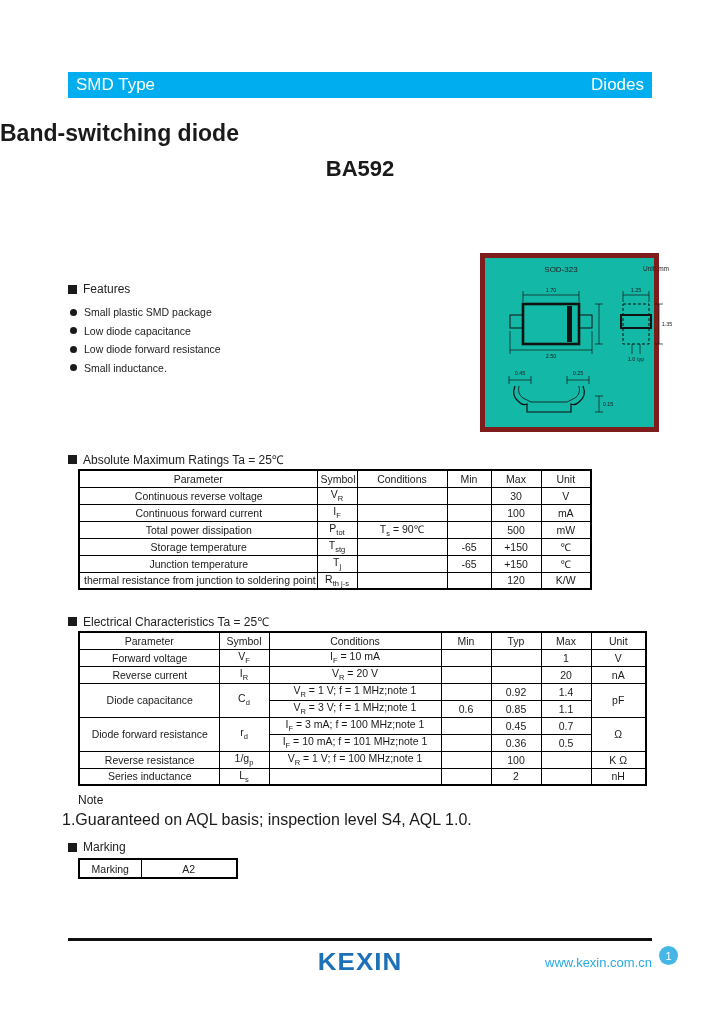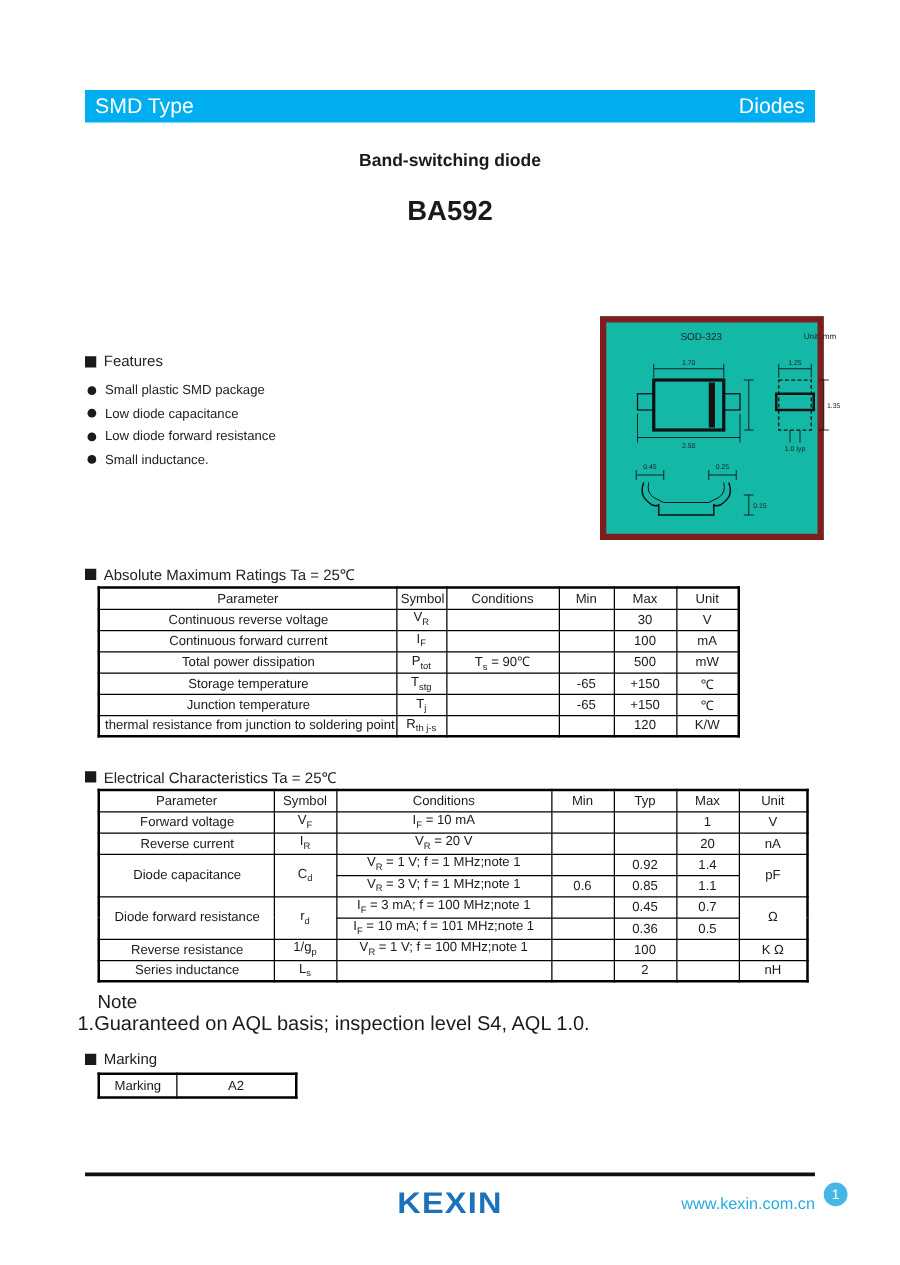--- a/index.html
+++ b/index.html
@@ -5,21 +5,21 @@
   * { box-sizing: border-box; margin: 0; padding: 0; }
   body { background:#e8e8e8; font-family:"Liberation Sans", sans-serif; }
   .page { position:relative; width:720px; height:1012px; background:#ffffff; color:#1a1a1a; margin:0 auto; overflow:hidden; }
 
   
   .topbar { position:absolute; left:68px; top:72px; width:584px; height:26px;
             display:flex; justify-content:space-between; align-items:center;
             padding:0 8px; color:#fff; font-size:17px; }
 
   
-  .t1 { position:absolute; left:0; top:120px; width:720px; text-align:center; font-size:14px; font-weight:bold; }
+  .t1 { position:absolute; left:0; top:120px; width:720px; text-align:left; font-size:23px; font-weight:bold; }
   .t2 { position:absolute; left:0; top:156px; width:720px; text-align:center; font-size:22px; font-weight:bold; }
 
   
   .pkgbox { position:absolute; left:480px; top:253px; width:179px; height:179px; border:5px solid #7f1d1d; background:#14b8a6;padding-left:16px; }
   .pkgbox svg text { font-family:"Liberation Sans", sans-serif; fill:#222; }
 
   
   .sect { position:absolute; left:68px; font-size:12px; color:#222; display:flex; align-items:center; gap:6px; }
   .sq { display:inline-block; width:9px; height:9px; background:#1a1a1a; }
 
@@ -32,21 +32,21 @@
   table.dt { border-collapse:collapse; border:2px solid #000; font-size:10.5px; color:#1a1a1a; table-layout:fixed; }
   table.dt th, table.dt td { border:1px solid #000; height:17px; padding:0 3px; text-align:center; font-weight:normal; overflow:hidden; white-space:nowrap; }
   table.dt td.param { text-align:center; padding-left:4px; }
   sub { font-size:7.5px; }
 
   #amr-wrap { position:absolute; left:78px; top:469px; }
   #amr-wrap table { width:512px; }
   #ec-wrap  { position:absolute; left:78px; top:631px; }
   #ec-wrap table { width:567px; }
 
-  .note-label { position:absolute; left:78px; top:793px; font-size:15px; }
+  .note-label { position:absolute; left:78px; top:793px; font-size:12px; }
   .note-text  { position:absolute; left:62px; top:811px; font-size:16px; }
 
   #mk-wrap { position:absolute; left:78px; top:858px; }
   #mk-wrap table { width:158px; }
   #mk-wrap td { height:19px; }
 
   
   .footline { position:absolute; left:68px; top:938px; width:584px; height:2.5px; background:#111; }
   .logo { position:absolute; left:0; top:947px; width:720px; text-align:center;
           font-size:26px; font-weight:bold; letter-spacing:1px; transform:scaleY(0.92); }

